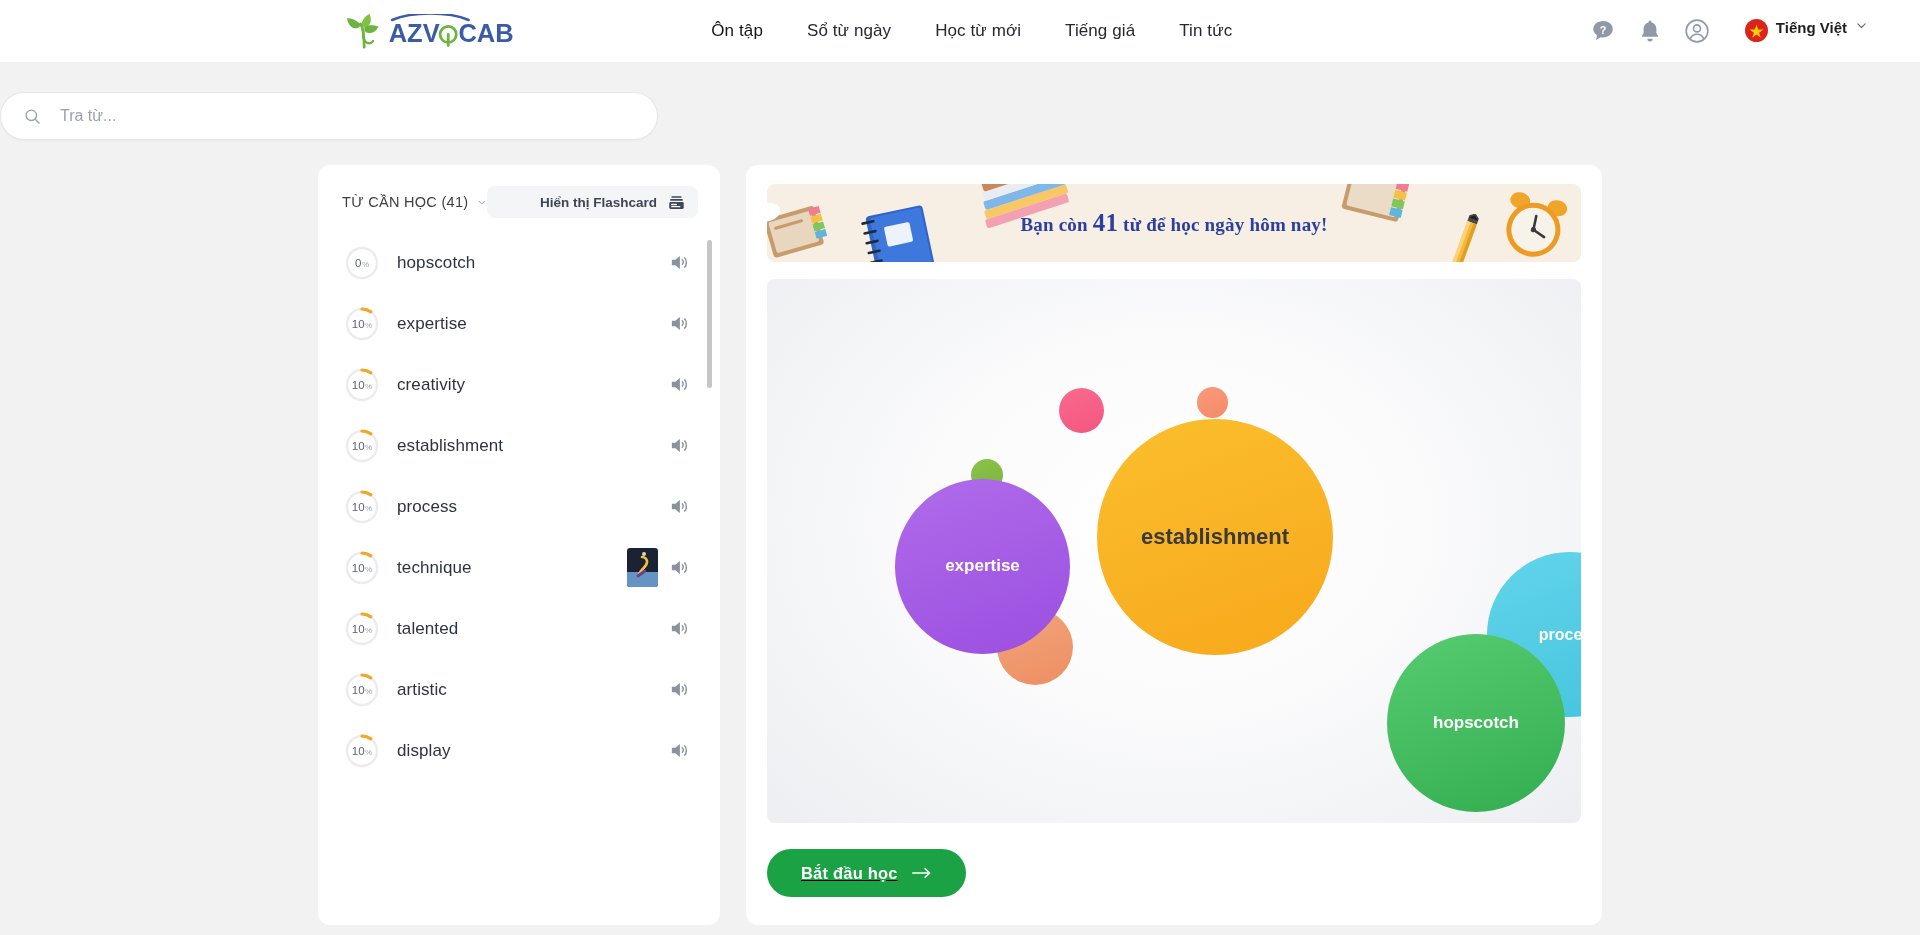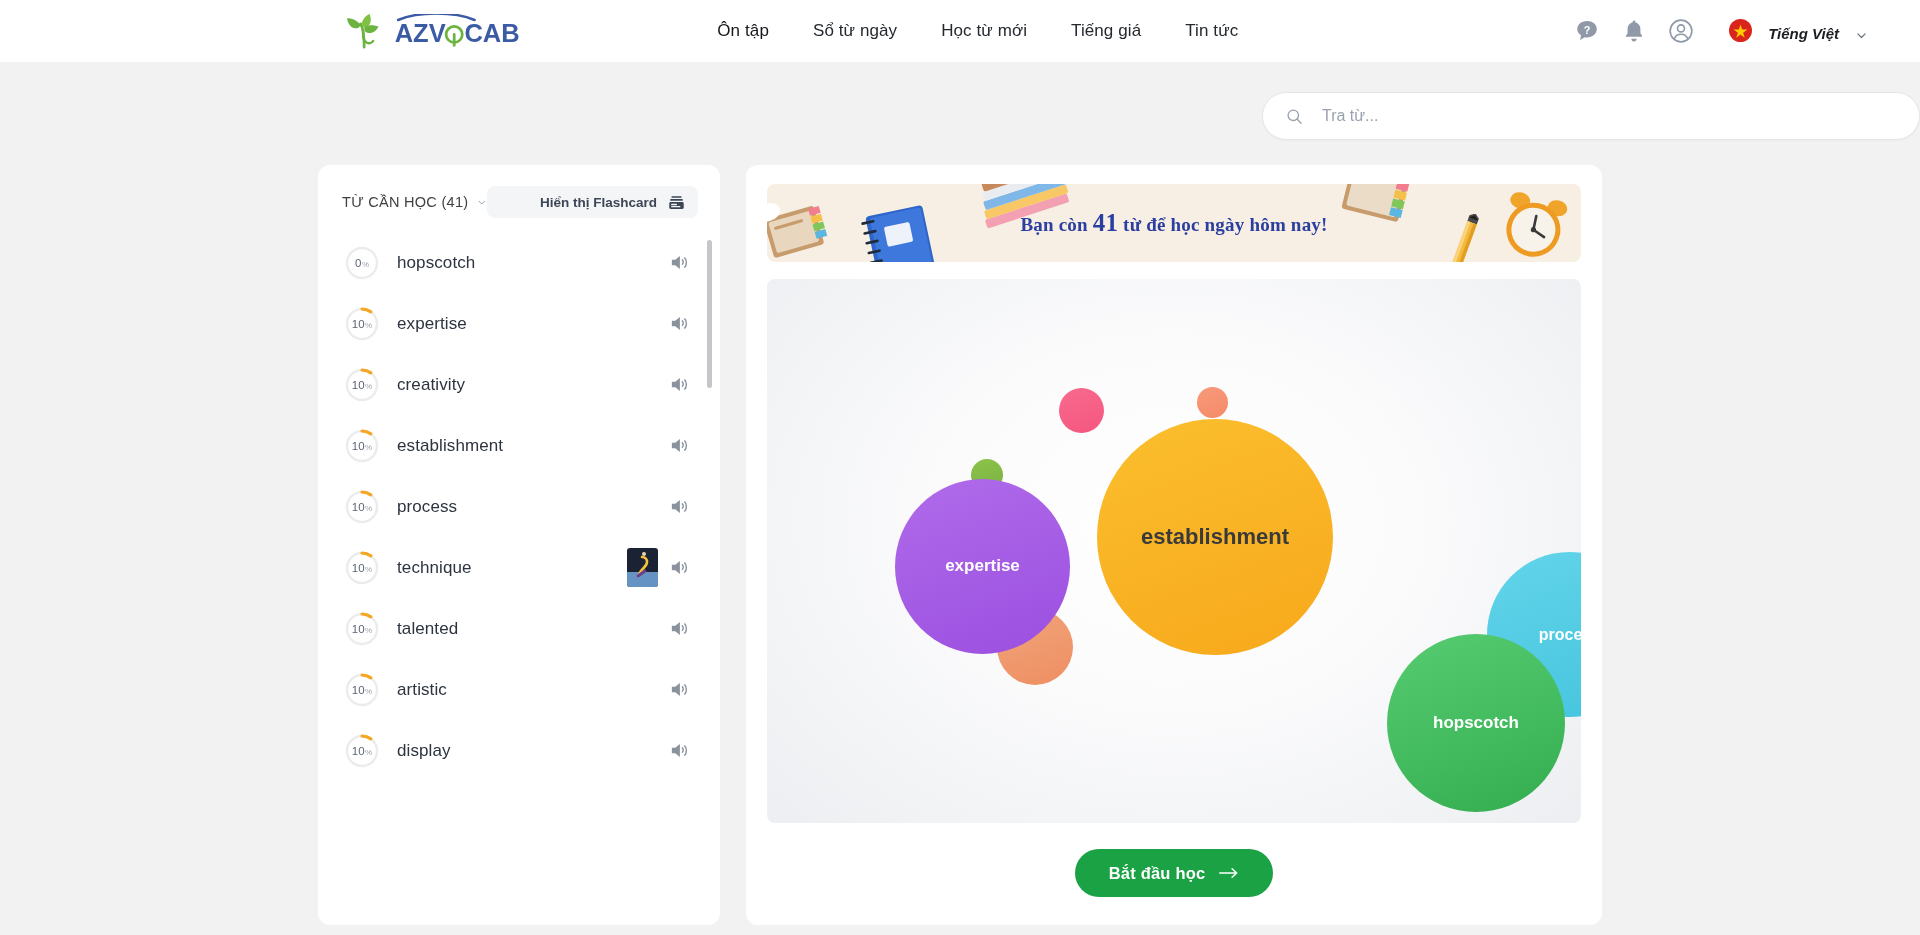--- a/index.html
+++ b/index.html
@@ -14,21 +14,21 @@
   
   .header {
     height: 62px;
     background: #ffffff;
     display: flex;
     align-items: center;
     position: relative;
     border-bottom: 1px solid #ffffff;
   }
   .logo {
-    display: flex; align-items: center; gap: 6px;
+    display: flex; align-items: center; gap: 0;
     margin-left: 345px;
     cursor: pointer;
   }
   .logo-mark { width: 42px; height: 36px; flex: none; }
   .logo-word { height: 34px; }
 
   .nav {
     display: flex;
     align-items: center;
     gap: 44px;
@@ -45,36 +45,36 @@
 
   .header-right {
     position: absolute;
     right: 52px;
     display: flex;
     align-items: center;
     gap: 21px;
   }
   .hicon { width: 26px; height: 26px; cursor: pointer; display: block; }
   .lang {
-    display: flex; align-items: flex-end; gap: 16px;
-    cursor: pointer; margin-left: 14px; font-style: italic;
+    display: flex; align-items: flex-start; gap: 8px;
+    cursor: pointer; margin-left: 14px;
   }
   .flag {
     width: 23px; height: 23px; border-radius: 50%;
     background: #DA251D;
     display: flex; align-items: center; justify-content: center;
     flex: none;
   }
   .flag svg { width: 15px; height: 15px; display: block; }
   .lang-label { font-size: 15px; font-weight: bold; color: #1b1f24; white-space: nowrap; }
   .chev { width: 13px; height: 13px; }
 
   
   .search-wrap {
-    display: flex; justify-content: flex-end;
+    display: flex; justify-content: flex-start;
     margin-top: 30px;
   }
   .search-box {
     width: 658px; height: 48px;
     background: #fff;
     border: 1px solid #e6e6e8;
     border-radius: 26px;
     display: flex; align-items: center;
     padding: 0 22px;
     box-shadow: 0 1px 2px rgba(0,0,0,.03);
@@ -235,21 +235,21 @@
     position: absolute;
     border-radius: 50%;
     display: flex; align-items: center; justify-content: center;
     cursor: pointer;
     color: #fff;
     font-weight: bold;
     text-align: center;
     line-height: 1.1;
   }
 
-  .cta-wrap { display: flex; justify-content: center; margin-top: 26px; }
+  .cta-wrap { display: flex; justify-content: flex-start; margin-top: 26px; text-decoration: underline; }
   .cta {
     background: #1ba244;
     color: #fff;
     border: none;
     border-radius: 24px;
     height: 48px;
     padding: 0 34px;
     font-family: "Liberation Sans", sans-serif;
     font-size: 16.5px;
     font-weight: bold;

